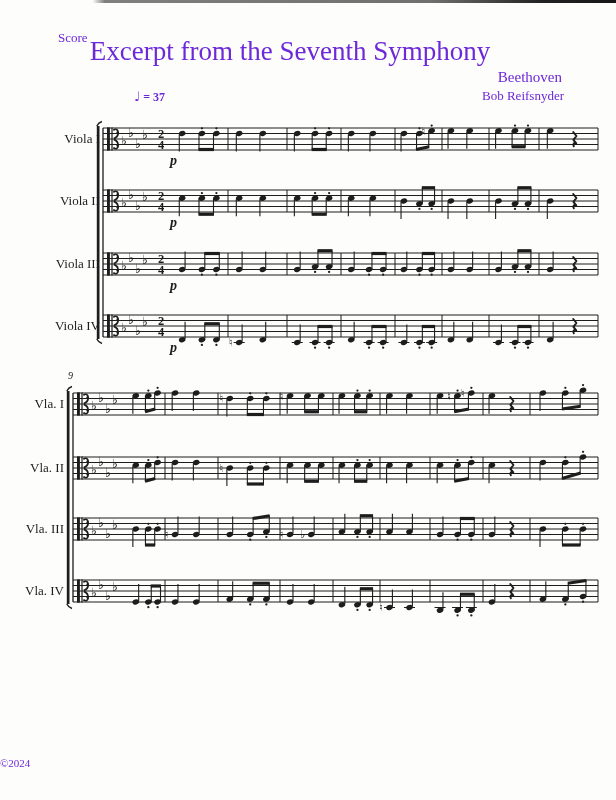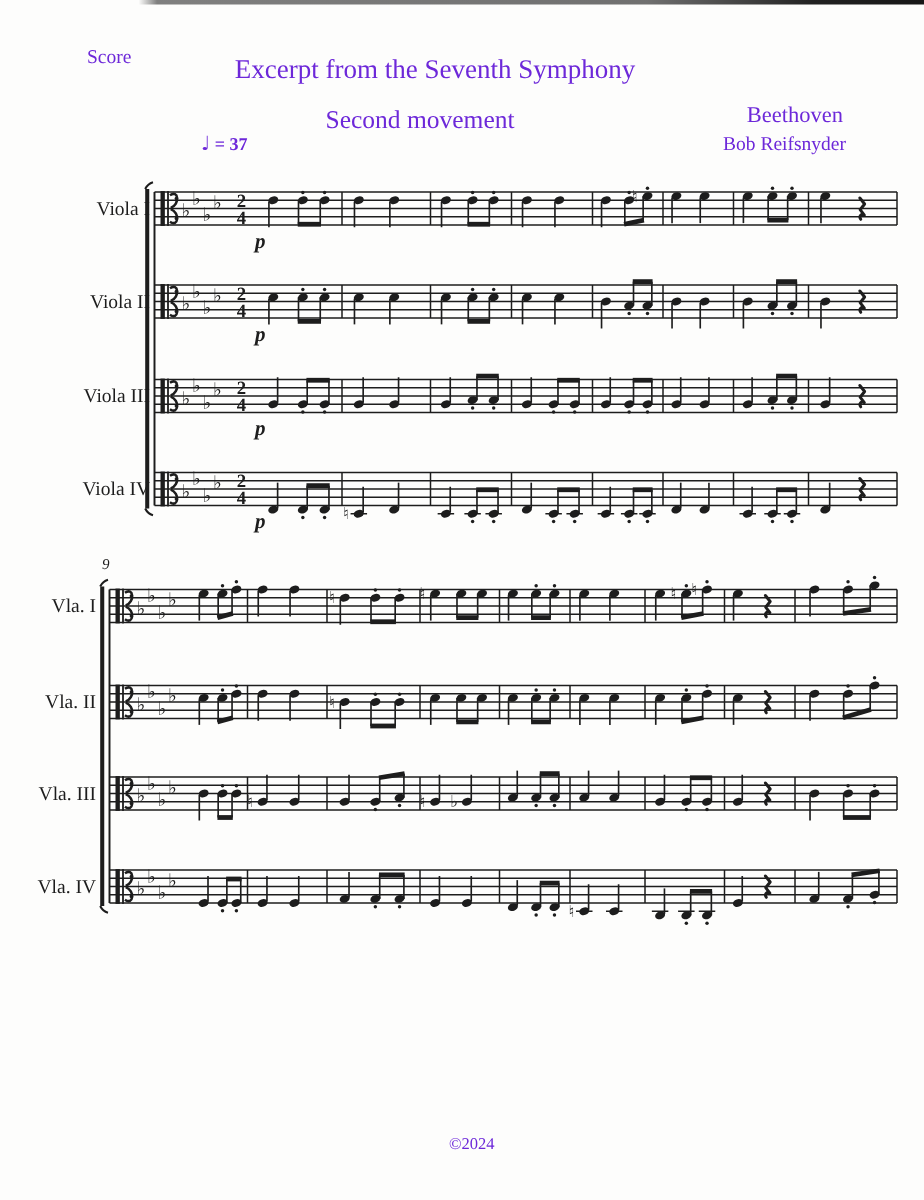--- a/index.html
+++ b/index.html
@@ -2,38 +2,37 @@
 <html><head>
 <meta charset="utf-8">
 <style>
   html,body{margin:0;padding:0;background:#e8e8e8;}
   .page{position:relative;width:616px;height:800px;background:#fdfdfc;overflow:hidden;
         font-family:"Liberation Serif","DejaVu Serif",serif;color:#6d28d9;}
   .scan-bar{position:absolute;top:0;left:0;width:616px;height:3px;
     background:linear-gradient(90deg, rgba(0,0,0,0) 0%, rgba(0,0,0,0) 15%,
       rgba(25,25,25,.55) 17%, rgba(25,25,25,.62) 70%, rgba(10,10,10,.9) 88%, rgba(10,10,10,.95) 100%);}
   .score-label{position:absolute;left:58px;top:30px;font-size:13px;}
-  .title{position:absolute;left:0;right:36px;top:36px;text-align:center;font-size:18px;}
+  .title{position:absolute;left:0;right:36px;top:36px;text-align:center;font-size:27px;}
   .subtitle{position:absolute;left:0;right:56px;top:70px;text-align:center;font-size:17px;}
   .composer{position:absolute;right:54px;top:69px;font-size:15px;text-align:right;}
   .arranger{position:absolute;right:52px;top:88px;font-size:13px;text-align:right;}
   .tempo{position:absolute;left:134px;top:89px;font-size:12px;font-weight:bold;}
   .tempo .glyph{font-family:"DejaVu Sans",sans-serif;font-size:13px;font-weight:bold;}
-  .copyright{position:absolute;left:0;right:0;top:757px;text-align:center;font-size:11px;padding-left:13px;}
+  .copyright{position:absolute;left:0;right:0;top:757px;font-size:11px;}
   svg.score{position:absolute;left:0;top:0;}
 </style>
 </head>
 <body>
 
 <div class="page">
   <div class="scan-bar"></div>
 
   <div class="score-label">Score</div>
   <div class="title">Excerpt from the Seventh Symphony</div>
-  <div class="subtitle">Second movement</div>
   <div class="composer">Beethoven</div>
   <div class="arranger">Bob Reifsnyder</div>
 
   <div class="tempo"><span class="glyph">♩</span>
     <span>= 37</span></div>
 
   <svg class="score" id="score" width="616" height="800" viewBox="0 0 616 800">
       <g>
         <rect x="96.8" y="126" width="2.7" height="213" fill="#1d1d1d"></rect>
         <path d="M 96.8,126 Q 98.5,122.5 102,121.5" stroke="#1d1d1d" stroke-width="1.4" fill="none"></path>

